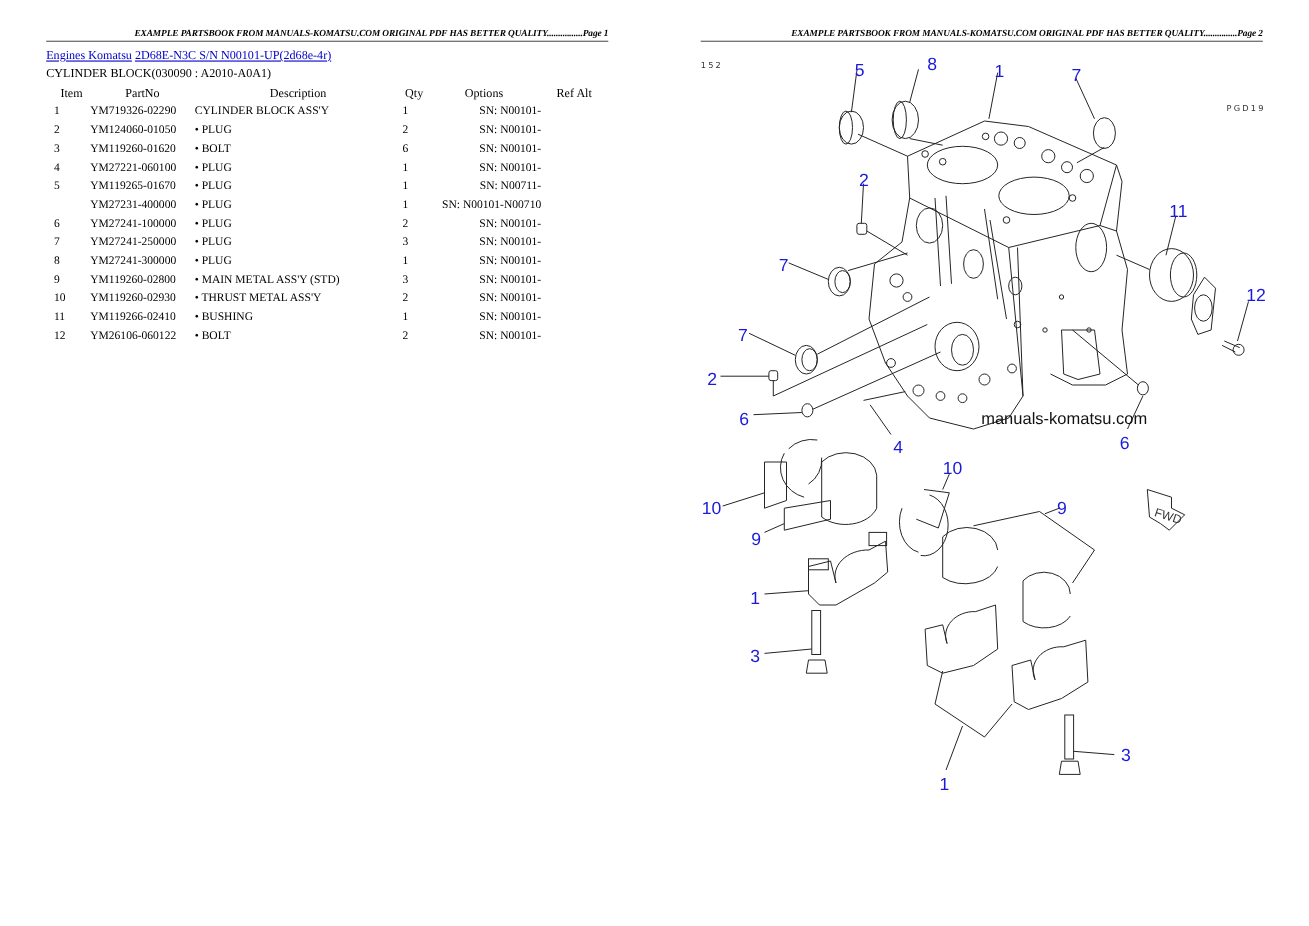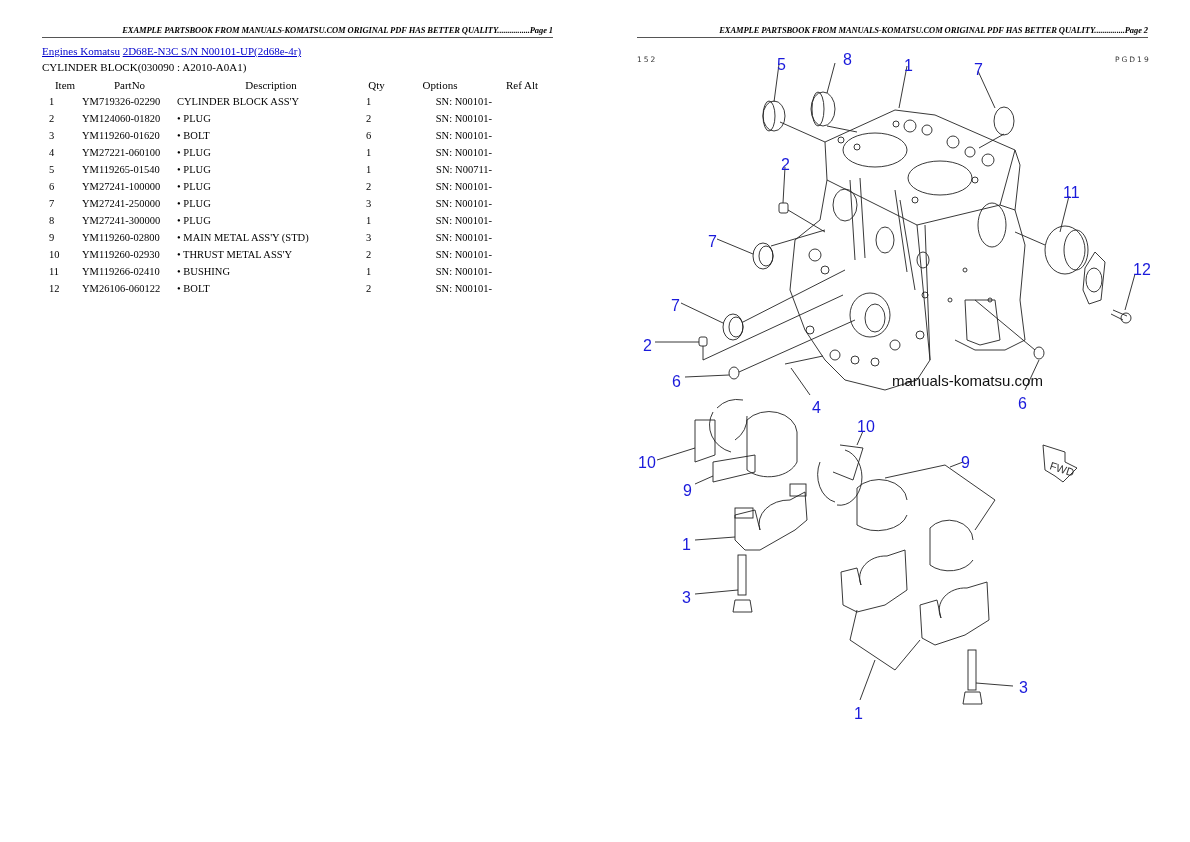--- a/index.html
+++ b/index.html
@@ -66,21 +66,21 @@
         <tr>
           <td class="c-item">1</td>
           <td class="c-partno">YM719326-02290</td>
           <td class="c-desc">CYLINDER BLOCK ASS'Y</td>
           <td class="c-qty">1</td>
           <td class="c-opt">SN: N00101-</td>
           <td class="c-ref"></td>
         </tr>
         <tr>
           <td class="c-item">2</td>
-          <td class="c-partno">YM124060-01820</td>
+          <td class="c-partno">YM124060-01050</td>
           <td class="c-desc">• PLUG</td>
           <td class="c-qty">2</td>
           <td class="c-opt">SN: N00101-</td>
           <td class="c-ref"></td>
         </tr>
         <tr>
           <td class="c-item">3</td>
           <td class="c-partno">YM119260-01620</td>
           <td class="c-desc">• BOLT</td>
           <td class="c-qty">6</td>
@@ -90,24 +90,32 @@
         <tr>
           <td class="c-item">4</td>
           <td class="c-partno">YM27221-060100</td>
           <td class="c-desc">• PLUG</td>
           <td class="c-qty">1</td>
           <td class="c-opt">SN: N00101-</td>
           <td class="c-ref"></td>
         </tr>
         <tr>
           <td class="c-item">5</td>
-          <td class="c-partno">YM119265-01540</td>
+          <td class="c-partno">YM119265-01670</td>
           <td class="c-desc">• PLUG</td>
           <td class="c-qty">1</td>
           <td class="c-opt">SN: N00711-</td>
+          <td class="c-ref"></td>
+        </tr>
+        <tr>
+          <td class="c-item"></td>
+          <td class="c-partno">YM27231-400000</td>
+          <td class="c-desc">• PLUG</td>
+          <td class="c-qty">1</td>
+          <td class="c-opt">SN: N00101-N00710</td>
           <td class="c-ref"></td>
         </tr>
         <tr>
           <td class="c-item">6</td>
           <td class="c-partno">YM27241-100000</td>
           <td class="c-desc">• PLUG</td>
           <td class="c-qty">2</td>
           <td class="c-opt">SN: N00101-</td>
           <td class="c-ref"></td>
         </tr>
@@ -161,21 +169,21 @@
         </tr>
       </tbody>
   </table>
 </div>
 
 <div class="page page-right">
   <div class="page-header">EXAMPLE PARTSBOOK FROM MANUALS-KOMATSU.COM ORIGINAL PDF HAS BETTER QUALITY...............Page 2</div>
   <div class="header-rule"></div>
 
   <div class="corner-code" style="left:42px;">152</div>
-  <div class="corner-code" style="left:520px;">PGD19</div>
+  <div class="corner-code" style="left:520px;margin-top:39px;">PGD19</div>
 
   <svg class="diagram" viewBox="0 40 595 700" width="595" height="700" style="top:40px;">
     <g fill="none" stroke="#222" stroke-width="0.9">
 
       <ellipse cx="179" cy="116" rx="11" ry="15"></ellipse>
       <ellipse cx="174" cy="116" rx="6" ry="15"></ellipse>
       <ellipse cx="228" cy="109" rx="12" ry="17"></ellipse>
       <ellipse cx="223" cy="109" rx="6" ry="17"></ellipse>
       <ellipse cx="409" cy="121" rx="10" ry="14"></ellipse>
       <line x1="184" y1="64" x2="179" y2="102"></line>

